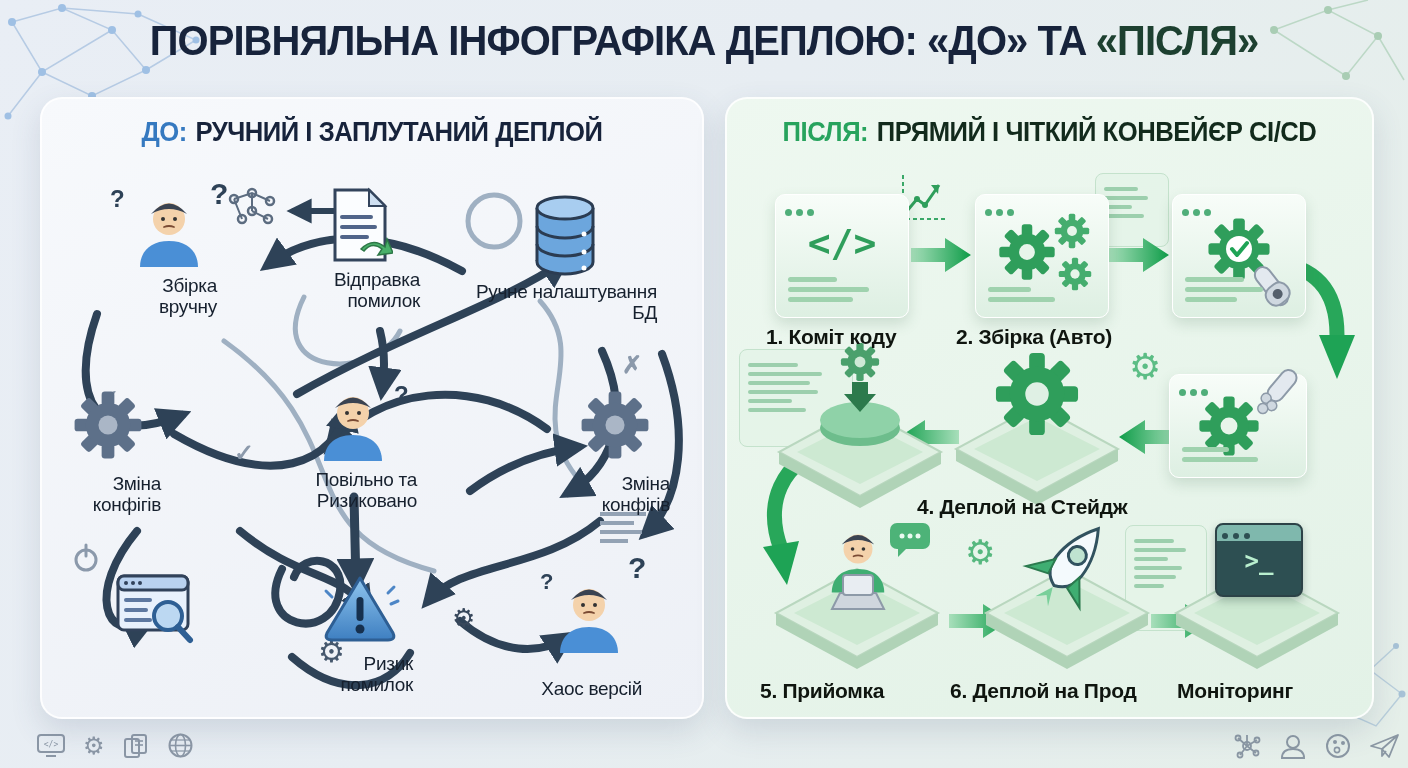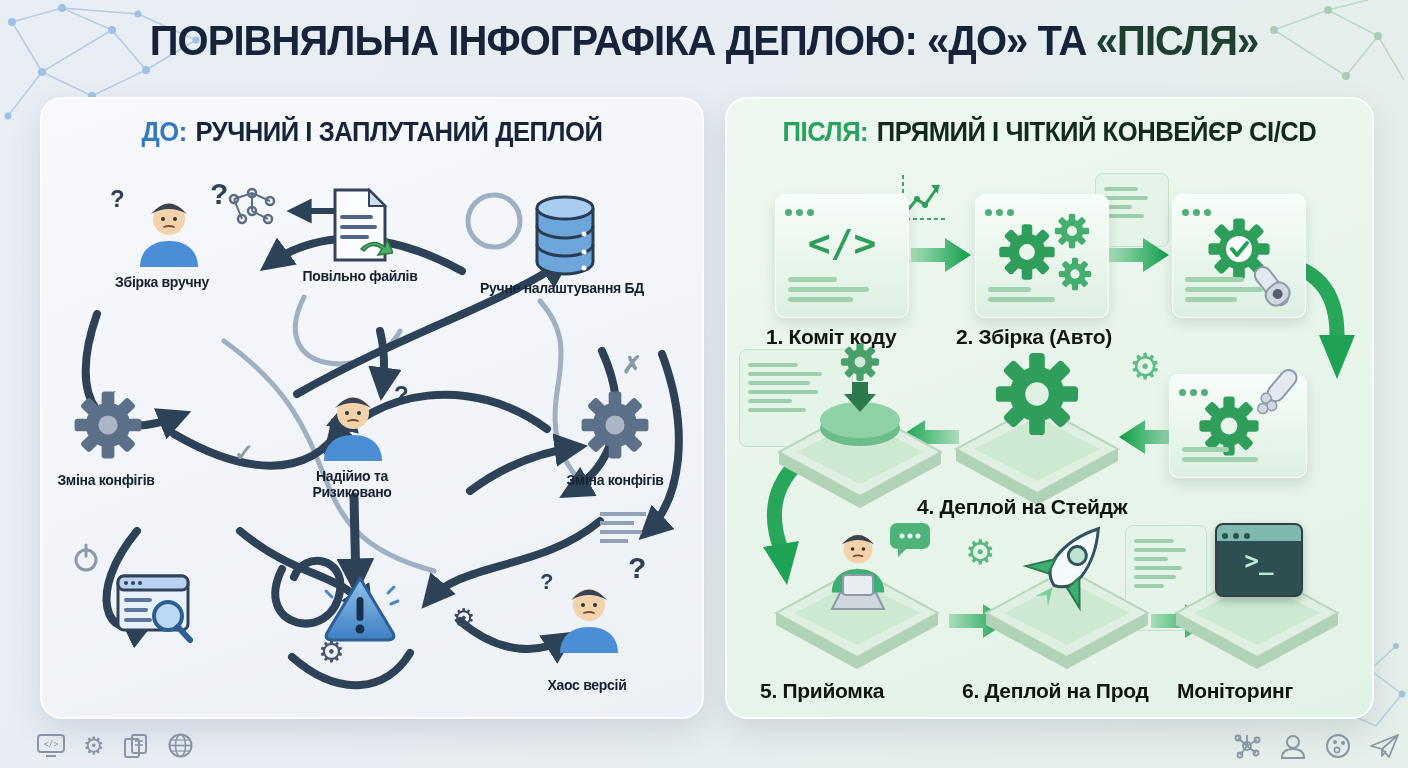--- a/index.html
+++ b/index.html
@@ -23,22 +23,22 @@
   #panel-before{left:40px;width:660px;background:linear-gradient(160deg,#f7f9fc,#edf0f6)}
   #panel-after{left:725px;width:645px;background:linear-gradient(160deg,#eef8f0,#e3f2e7)}
   .panel h2{margin:0;position:absolute;top:18px;left:0;width:100%;text-align:center;
     font-size:27px;font-weight:bold;letter-spacing:-.5px;transform:scaleX(.95)}
   #panel-before h2{color:#17233b}
   #panel-after h2{color:#122a1c}
   .hpre{margin-right:9px}
   #panel-before .hpre{color:#3579c0}
   #panel-after .hpre{color:#27a35d}
   
-  .bnode-label{position:absolute;transform:translateX(-50%);text-align:center;
-    font-size:14px;font-weight:bold;line-height:1.12;color:#16202e;letter-spacing:-.3px;z-index:3}
+  .bnode-label{position:absolute;transform:translateX(-50%);text-align:right;
+    font-size:19px;font-weight:normal;line-height:1.12;color:#16202e;letter-spacing:-.3px;z-index:3}
   .bicon{position:absolute;transform:translate(-50%,-50%);z-index:3}
   .qmark{position:absolute;z-index:3;font-weight:bold;color:#2e4257;font-size:26px}
   .deco-mark{position:absolute;z-index:2;font-weight:bold;color:#8b99ab}
   .gear-glyph{font-family:"DejaVu Sans",sans-serif;line-height:1}
   
   .wcard{position:absolute;border-radius:10px;z-index:3;
     background:linear-gradient(180deg,#f8fdf9,#ddefe2);
     border:1.5px solid #ffffff;box-shadow:0 6px 14px rgba(60,110,80,.18)}
   .wcard .bar-dots{position:absolute;top:7px;left:9px}
   .bar-dots i{display:inline-block;width:7px;height:7px;border-radius:50%;background:#4fae79;margin-right:4px}
@@ -229,42 +229,42 @@
   <svg class="bicon" style="left:318px;top:126px" width="66" height="76" viewBox="0 0 66 76">
     <path d="M8 3 h34 l16 16 v54 h-50 z" fill="#fbfdff" stroke="#33445c" stroke-width="3"></path>
     <path d="M42 3 l16 16 h-16 z" fill="#cfe0f2" stroke="#33445c" stroke-width="2"></path>
     <g stroke="#51658a" stroke-width="4" stroke-linecap="round">
         <line x1="15" y1="30" x2="44" y2="30"></line>
         <line x1="15" y1="40" x2="48" y2="40"></line>
         <line x1="15" y1="50" x2="40" y2="50"></line>
       </g>
     <path d="M34 62 q12 -12 24 -2 l2 -8 l6 14 l-15 2 l4 -6 q-10 -8 -18 2 z" fill="#49b06a" stroke="#2d7747" stroke-width="1.5"></path>
   </svg>
-  <div class="bnode-label" style="left:318px;top:170px;width:120px">Повільно файлів</div>
+  <div class="bnode-label" style="left:318px;top:170px;width:120px">Відправка помилок</div>
 
   <svg class="bicon" style="left:523px;top:136px" width="74" height="82" viewBox="0 0 74 82">
     <path d="M9 14 v54 a28 12 0 0 0 56 0 V14" fill="#6ca6dd" stroke="#2b3c52" stroke-width="3"></path>
     <path d="M9 32 a28 12 0 0 0 56 0 M9 50 a28 12 0 0 0 56 0" fill="none" stroke="#2b3c52" stroke-width="3"></path>
     <ellipse cx="37" cy="14" rx="28" ry="11" fill="#a8cdf0" stroke="#2b3c52" stroke-width="3"></ellipse>
     <circle cx="56" cy="40" r="2.5" fill="#fff"></circle>
       <circle cx="56" cy="58" r="2.5" fill="#fff"></circle>
       <circle cx="56" cy="74" r="2.5" fill="#fff"></circle>
   </svg>
   <div class="bnode-label" style="left:520px;top:182px;width:190px">Ручне налаштування БД</div>
 
   <svg class="bicon" style="left:66px;top:326px;color:#5d7089;--hole:#aab6c6" width="70" height="70">
       <use href="#sym-gear" width="70" height="70"></use>
     </svg>
   <div class="bnode-label" style="left:64px;top:374px;width:110px">Зміна конфігів</div>
 
   <svg class="bicon" style="left:312px;top:326px" width="86" height="76">
       <use href="#sym-person" width="84" height="74" style="--shirt:#4a8fd6"></use>
     </svg>
   <span class="qmark" style="left:352px;top:282px;font-size:24px">?</span>
-  <div class="bnode-label" style="left:310px;top:370px;width:130px">Надійио та Ризиковано</div>
+  <div class="bnode-label" style="left:310px;top:370px;width:130px">Повільно та Ризиковано</div>
 
   <svg class="bicon" style="left:573px;top:326px;color:#5d7089;--hole:#aab6c6" width="70" height="70">
       <use href="#sym-gear" width="70" height="70"></use>
     </svg>
   <div class="bnode-label" style="left:573px;top:374px;width:110px">Зміна конфігів</div>
 
   <svg class="bicon" style="left:118px;top:512px" width="88" height="74" viewBox="0 0 88 74">
     <rect x="2" y="2" width="70" height="54" rx="6" fill="#e8f1fc" stroke="#31425a" stroke-width="3"></rect>
     <rect x="2" y="2" width="70" height="14" rx="6" fill="#b9d2f0" stroke="#31425a" stroke-width="3"></rect>
     <circle cx="10" cy="9" r="2" fill="#31425a"></circle>
@@ -282,20 +282,21 @@
   <svg class="bicon" style="left:318px;top:510px" width="80" height="72" viewBox="0 0 80 72">
     <path d="M40 5 L73 60 Q76 67 68 67 H12 Q4 67 7 60 Z" fill="url(#gwarn)" stroke="#2e5f94" stroke-width="3" stroke-linejoin="round"></path>
     <rect x="36.5" y="24" width="7" height="24" rx="3.5" fill="#16304e"></rect>
     <circle cx="40" cy="56" r="4.5" fill="#16304e"></circle>
     <g stroke="#4d86c6" stroke-width="3" stroke-linecap="round">
         <line x1="6" y1="18" x2="12" y2="24"></line>
         <line x1="74" y1="14" x2="68" y2="20"></line>
         <line x1="78" y1="28" x2="71" y2="31"></line>
       </g>
   </svg>
+  <div class="bnode-label" style="left:316px;top:554px;width:110px">Ризик помилок</div>
 
   <svg class="bicon" style="left:548px;top:518px" width="86" height="76">
       <use href="#sym-person" width="84" height="74" style="--shirt:#4a8fd6"></use>
     </svg>
   <span class="qmark" style="left:498px;top:470px;font-size:22px">?</span>
   <span class="qmark" style="left:586px;top:452px;font-size:30px">?</span>
   <div class="bnode-label" style="left:545px;top:579px;width:110px">Хаос версій</div>
 </section>
 
 <section class="panel" id="panel-after">
@@ -484,21 +485,21 @@
   <div class="item" style="left:445px;top:428px;width:170px;height:146px">
     <svg class="abs" style="left:0;top:36px" width="170" height="112">
         <use href="#sym-platform" width="170" height="112"></use>
       </svg>
     <div class="terminal" style="left:43px;top:-4px">
       <div class="thead"><i></i><i></i><i></i></div>
       <span class="tglyph">&gt;_</span>
     </div>
   </div>
   <div class="steplabel" style="left:118px;top:580px;width:170px">5. Прийомка</div>
-  <div class="steplabel" style="left:340px;top:580px;width:210px">6. Деплой на Прод</div>
+  <div class="steplabel" style="left:328px;top:580px;width:210px">6. Деплой на Прод</div>
   <div class="steplabel" style="left:530px;top:580px;width:160px">Моніторинг</div>
 
   <svg class="abs" style="left:222px;top:500px;z-index:2" width="62" height="44">
       <polygon points="0,15 34,15 34,5 60,22 34,39 34,29 0,29" fill="url(#ggr)"></polygon>
     </svg>
   <svg class="abs" style="left:424px;top:500px;z-index:2" width="62" height="44">
       <polygon points="0,15 34,15 34,5 60,22 34,39 34,29 0,29" fill="url(#ggr)"></polygon>
     </svg>
 </section>
 

